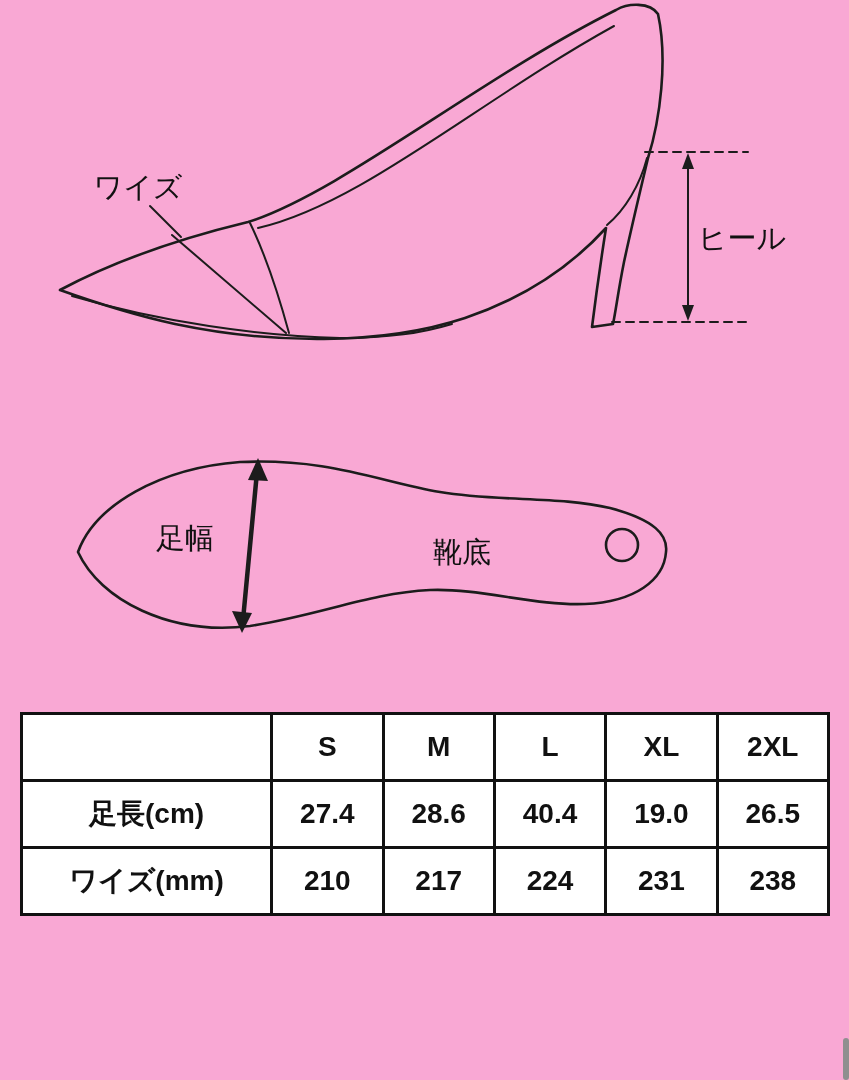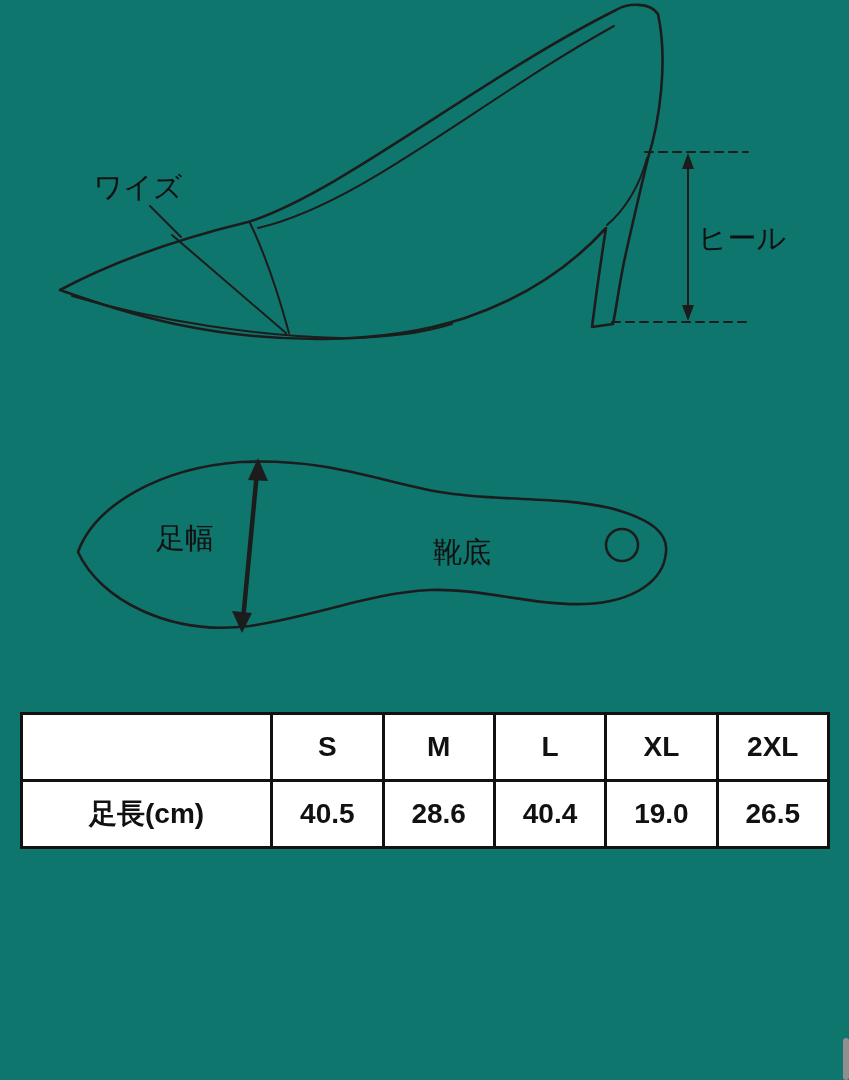--- a/index.html
+++ b/index.html
@@ -1,20 +1,20 @@
 <!DOCTYPE html>
 <html><head>
 <meta charset="utf-8">
 <style>
   html, body { margin: 0; padding: 0; background: #ffffff; }
   .page {
     position: relative;
     width: 849px;
     height: 1080px;
-    background: #0f766e;
+    background: #f9a8d4;
     font-family: "Liberation Sans", "DejaVu Sans", sans-serif;
     overflow: hidden;
   }
   svg { position: absolute; left: 0; display: block; }
   #shoe-svg { top: 0; }
   #sole-svg { top: 430px; }
 
   svg .outline {
     fill: none;
     stroke: #1c1c1c;
@@ -141,23 +141,31 @@
         <th>S</th>
         <th>M</th>
         <th>L</th>
         <th>XL</th>
         <th>2XL</th>
       </tr>
     </thead>
     <tbody>
       <tr>
         <th>足長(cm)</th>
-        <td>40.5</td>
+        <td>27.4</td>
         <td>28.6</td>
         <td>40.4</td>
         <td>19.0</td>
         <td>26.5</td>
+      </tr>
+      <tr>
+        <th>ワイズ(mm)</th>
+        <td>210</td>
+        <td>217</td>
+        <td>224</td>
+        <td>231</td>
+        <td>238</td>
       </tr>
     </tbody>
   </table>
 
   <div class="scroll-thumb"></div>
 </div>
 
 </body></html>

